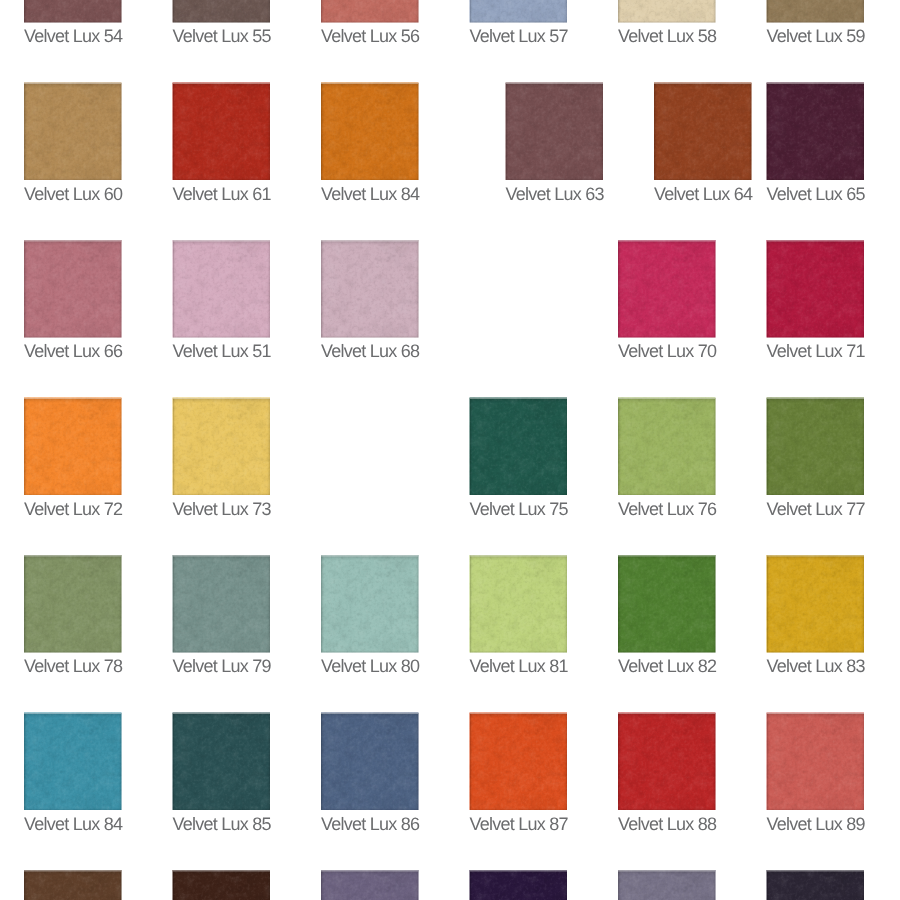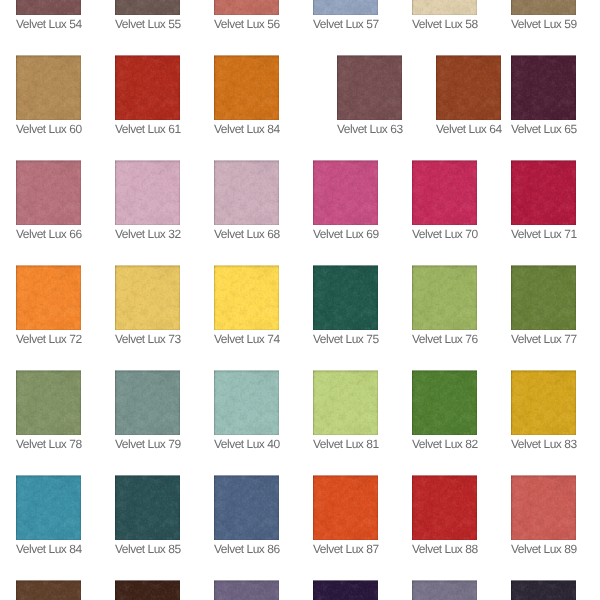--- a/index.html
+++ b/index.html
@@ -266,46 +266,34 @@
   <div class="swatch-cell" style="left: 103px; top: 160px;">
     <div class="swatch-chip" style="background: rgb(213, 172, 191);">
       <div class="swatch-noise nz-dark-coarse"></div>
       <div class="swatch-noise nz-lite-coarse"></div>
       <div class="swatch-noise nz-dark-mid"></div>
       <div class="swatch-noise nz-lite-mid"></div>
       <div class="swatch-noise nz-dark-fine"></div>
       <div class="swatch-noise nz-lite-fine"></div>
       <div class="swatch-edge"></div>
     </div>
-    <div class="swatch-label">Velvet Lux 32</div>
+    <div class="swatch-label">Velvet Lux 51</div>
   </div>
   <div class="swatch-cell" style="left: 202px; top: 160px;">
     <div class="swatch-chip" style="background: rgb(205, 175, 188);">
       <div class="swatch-noise nz-dark-coarse"></div>
       <div class="swatch-noise nz-lite-coarse"></div>
       <div class="swatch-noise nz-dark-mid"></div>
       <div class="swatch-noise nz-lite-mid"></div>
       <div class="swatch-noise nz-dark-fine"></div>
       <div class="swatch-noise nz-lite-fine"></div>
       <div class="swatch-edge"></div>
     </div>
     <div class="swatch-label">Velvet Lux 68</div>
   </div>
-  <div class="swatch-cell" style="left: 301px; top: 160px;">
-    <div class="swatch-chip" style="background: rgb(199, 79, 132);">
-      <div class="swatch-noise nz-dark-coarse"></div>
-      <div class="swatch-noise nz-lite-coarse"></div>
-      <div class="swatch-noise nz-dark-mid"></div>
-      <div class="swatch-noise nz-lite-mid"></div>
-      <div class="swatch-noise nz-dark-fine"></div>
-      <div class="swatch-noise nz-lite-fine"></div>
-      <div class="swatch-edge"></div>
-    </div>
-    <div class="swatch-label">Velvet Lux 69</div>
-  </div>
   <div class="swatch-cell" style="left: 400px; top: 160px;">
     <div class="swatch-chip" style="background: rgb(197, 43, 91);">
       <div class="swatch-noise nz-dark-coarse"></div>
       <div class="swatch-noise nz-lite-coarse"></div>
       <div class="swatch-noise nz-dark-mid"></div>
       <div class="swatch-noise nz-lite-mid"></div>
       <div class="swatch-noise nz-dark-fine"></div>
       <div class="swatch-noise nz-lite-fine"></div>
       <div class="swatch-edge"></div>
     </div>
@@ -340,32 +328,20 @@
       <div class="swatch-noise nz-dark-coarse"></div>
       <div class="swatch-noise nz-lite-coarse"></div>
       <div class="swatch-noise nz-dark-mid"></div>
       <div class="swatch-noise nz-lite-mid"></div>
       <div class="swatch-noise nz-dark-fine"></div>
       <div class="swatch-noise nz-lite-fine"></div>
       <div class="swatch-edge"></div>
     </div>
     <div class="swatch-label">Velvet Lux 73</div>
   </div>
-  <div class="swatch-cell" style="left: 202px; top: 265px;">
-    <div class="swatch-chip" style="background: rgb(255, 219, 80);">
-      <div class="swatch-noise nz-dark-coarse"></div>
-      <div class="swatch-noise nz-lite-coarse"></div>
-      <div class="swatch-noise nz-dark-mid"></div>
-      <div class="swatch-noise nz-lite-mid"></div>
-      <div class="swatch-noise nz-dark-fine"></div>
-      <div class="swatch-noise nz-lite-fine"></div>
-      <div class="swatch-edge"></div>
-    </div>
-    <div class="swatch-label">Velvet Lux 74</div>
-  </div>
   <div class="swatch-cell" style="left: 301px; top: 265px;">
     <div class="swatch-chip" style="background: rgb(33, 89, 76);">
       <div class="swatch-noise nz-dark-coarse"></div>
       <div class="swatch-noise nz-lite-coarse"></div>
       <div class="swatch-noise nz-dark-mid"></div>
       <div class="swatch-noise nz-lite-mid"></div>
       <div class="swatch-noise nz-dark-fine"></div>
       <div class="swatch-noise nz-lite-fine"></div>
       <div class="swatch-edge"></div>
     </div>
@@ -422,21 +398,21 @@
   <div class="swatch-cell" style="left: 202px; top: 370px;">
     <div class="swatch-chip" style="background: rgb(152, 191, 183);">
       <div class="swatch-noise nz-dark-coarse"></div>
       <div class="swatch-noise nz-lite-coarse"></div>
       <div class="swatch-noise nz-dark-mid"></div>
       <div class="swatch-noise nz-lite-mid"></div>
       <div class="swatch-noise nz-dark-fine"></div>
       <div class="swatch-noise nz-lite-fine"></div>
       <div class="swatch-edge"></div>
     </div>
-    <div class="swatch-label">Velvet Lux 40</div>
+    <div class="swatch-label">Velvet Lux 80</div>
   </div>
   <div class="swatch-cell" style="left: 301px; top: 370px;">
     <div class="swatch-chip" style="background: rgb(190, 211, 125);">
       <div class="swatch-noise nz-dark-coarse"></div>
       <div class="swatch-noise nz-lite-coarse"></div>
       <div class="swatch-noise nz-dark-mid"></div>
       <div class="swatch-noise nz-lite-mid"></div>
       <div class="swatch-noise nz-dark-fine"></div>
       <div class="swatch-noise nz-lite-fine"></div>
       <div class="swatch-edge"></div>

